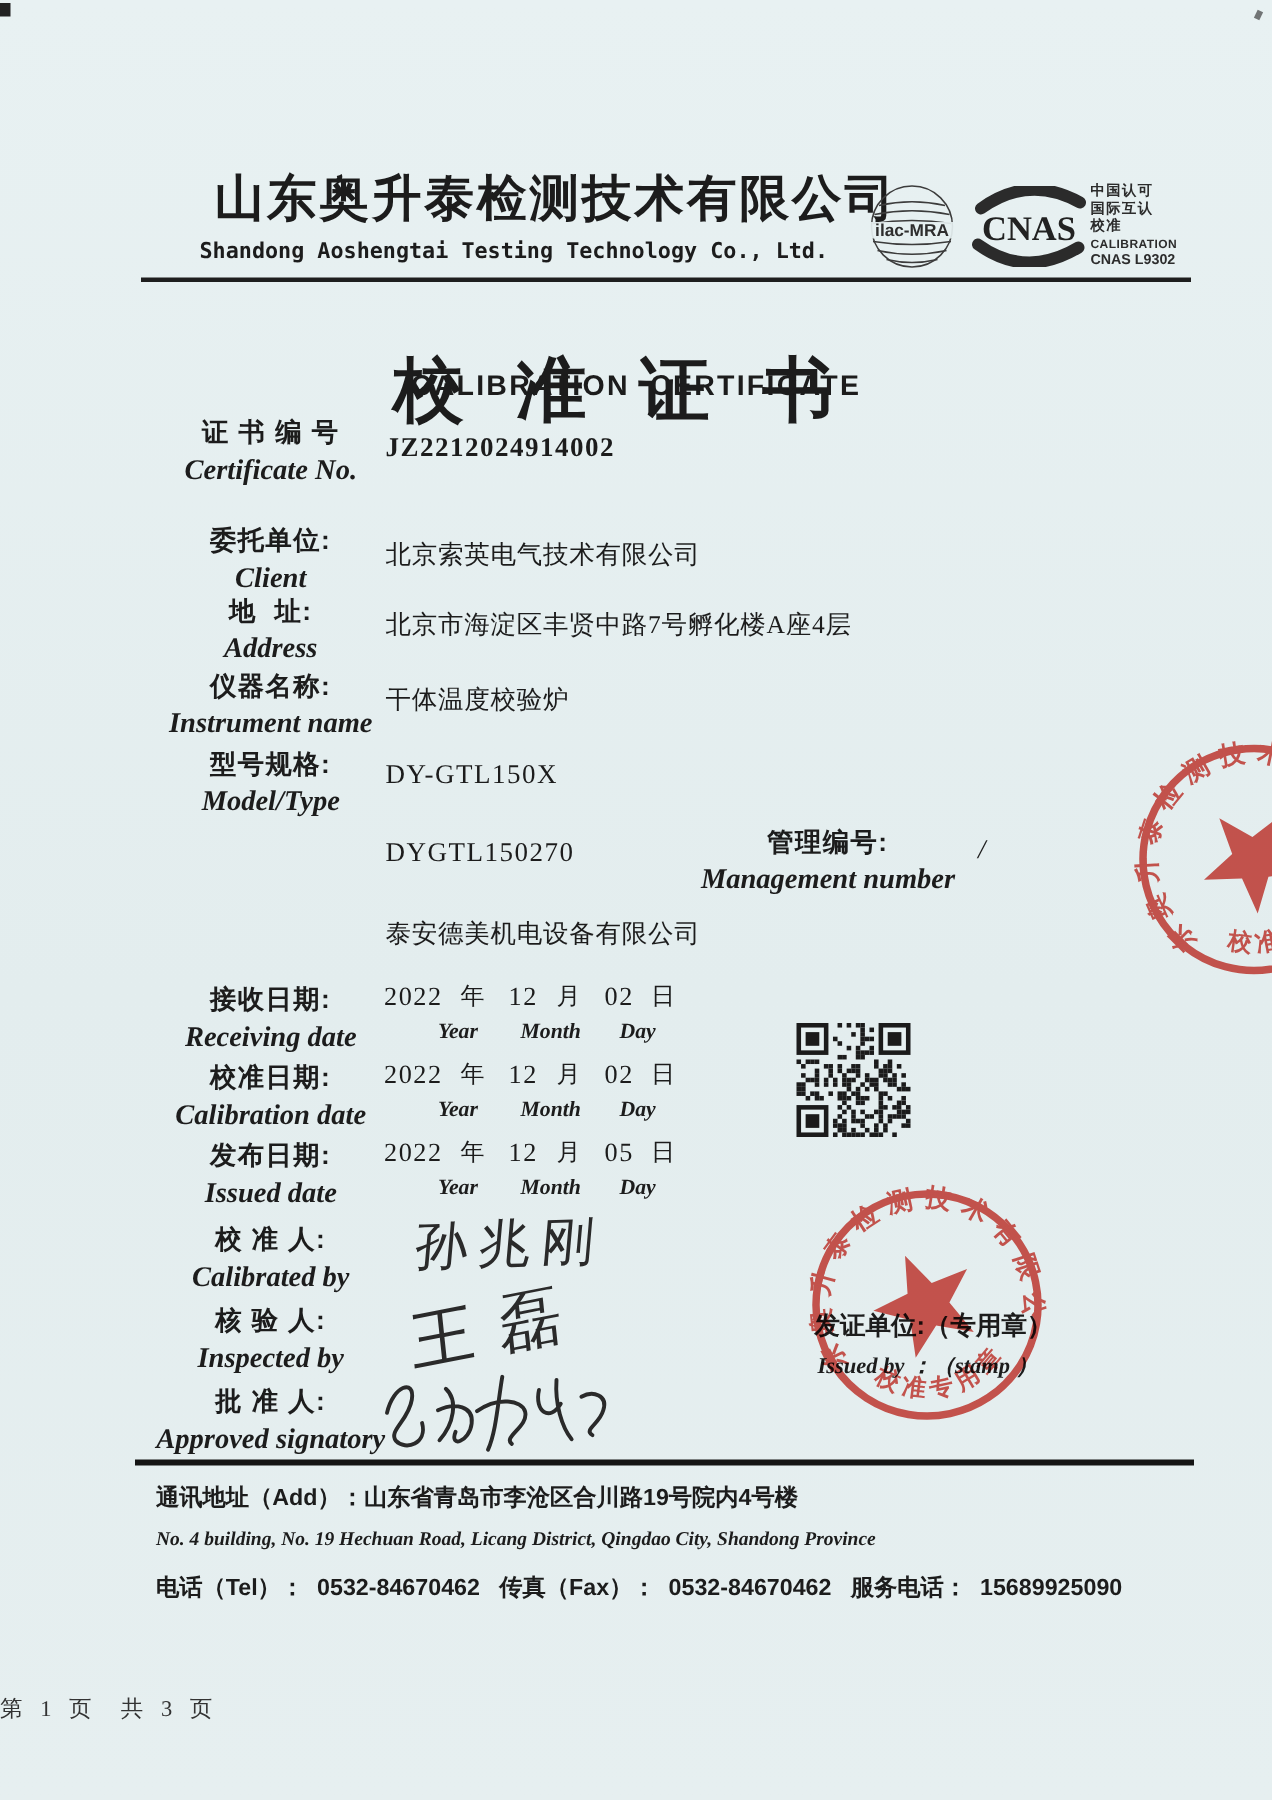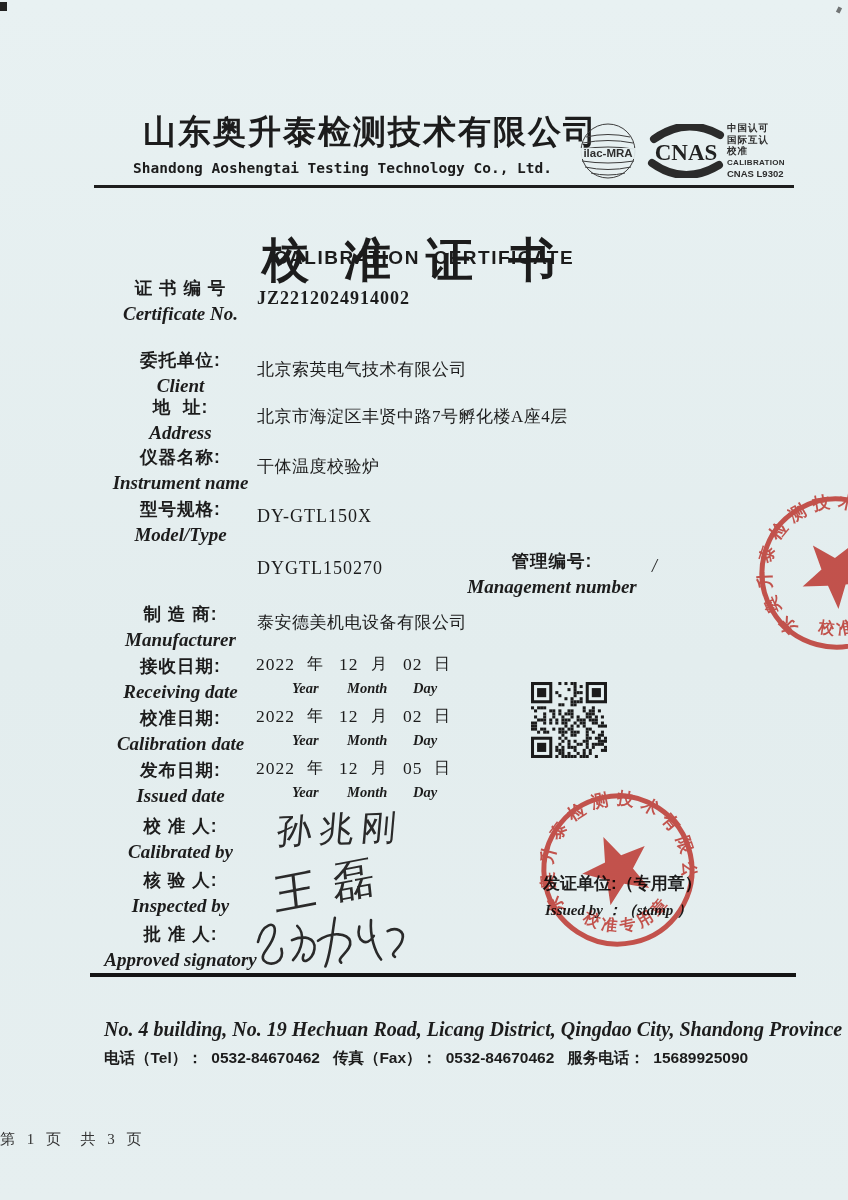--- a/index.html
+++ b/index.html
@@ -44,21 +44,21 @@
   
   .issue-cn{left:543px;top:872px;font-size:17px;font-weight:bold;
             font-family:"Liberation Sans",sans-serif;}
   .issue-en{left:545px;top:901px;font-size:15px;font-style:italic;font-weight:bold;}
   
   .stamp{mix-blend-mode:multiply;opacity:.9;}
   
   .frule{left:90px;top:973px;width:706px;height:3.5px;background:#141414;}
   .fline{left:104px;font-size:15.5px;font-weight:bold;white-space:pre;
          font-family:"Liberation Sans",sans-serif;}
-  .fline-en{left:104px;font-size:20px;font-weight:bold;font-style:italic;white-space:pre;
+  .fline-en{left:104px;font-size:13px;font-weight:bold;font-style:italic;white-space:pre;
             font-family:"Liberation Serif",serif;}
   .pagenum{left:0;top:1130px;width:848px;text-align:left;font-size:15px;letter-spacing:4px;
            color:#333;white-space:pre;}
   .speck{background:#222;}
 </style>
 </head>
 <body>
 
 <div class="page">
 
@@ -131,24 +131,20 @@
   </div>
   <div class="abs fvalue serif18" style="top:506px;">DY-GTL150X</div>
 
   <div class="abs fvalue serif18" style="top:558px;">DYGTL150270</div>
   <div class="abs flabel" style="left:452px;width:200px;top:549px;">
     <div class="cn">管理编号:</div>
     <div class="en">Management number</div>
   </div>
   <div class="abs" style="left:652px;top:556px;font-size:18px;font-style:italic;">/</div>
 
-  <div class="abs flabel" style="top:602px;">
-    <div class="cn">制 造 商:</div>
-    <div class="en">Manufacturer</div>
-  </div>
   <div class="abs fvalue" style="top:611px;">泰安德美机电设备有限公司</div>
 
   <div class="abs flabel" style="top:654px;">
     <div class="cn">接收日期:</div>
     <div class="en">Receiving date</div>
   </div>
   <div class="abs date-line" style="top:654px;">
     <span class="dnum" style="left:256px;">2022</span>
     <span class="dunit" style="left:307px;">年</span>
     <span class="dnum" style="left:339px;">12</span>
@@ -448,17 +444,18 @@
       <text font-size="17" font-weight="bold" letter-spacing="7" font-family="Liberation Sans, sans-serif">
         <textPath href="#arcT-b" startOffset="50%" text-anchor="middle">山东奥升泰检测技术有限公司</textPath>
       </text>
       <text font-size="16" font-weight="bold" letter-spacing="4" font-family="Liberation Sans, sans-serif">
         <textPath href="#arcB-b" startOffset="50%" text-anchor="middle">校准专用章</textPath>
       </text>
     </g>
   </svg>
 
   <div class="abs frule"></div>
+  <div class="abs fline" style="top:988px;">通讯地址（Add）：山东省青岛市李沧区合川路19号院内4号楼</div>
   <div class="abs fline-en" style="top:1018px;">No. 4 building, No. 19 Hechuan Road, Licang District, Qingdao City, Shandong Province</div>
   <div class="abs fline" style="top:1048px;">电话（Tel）：  0532-84670462   传真（Fax）：  0532-84670462   服务电话：  15689925090</div>
   <div class="abs pagenum">第 1 页  共 3 页</div>
 
 </div>
 
 </body></html>

